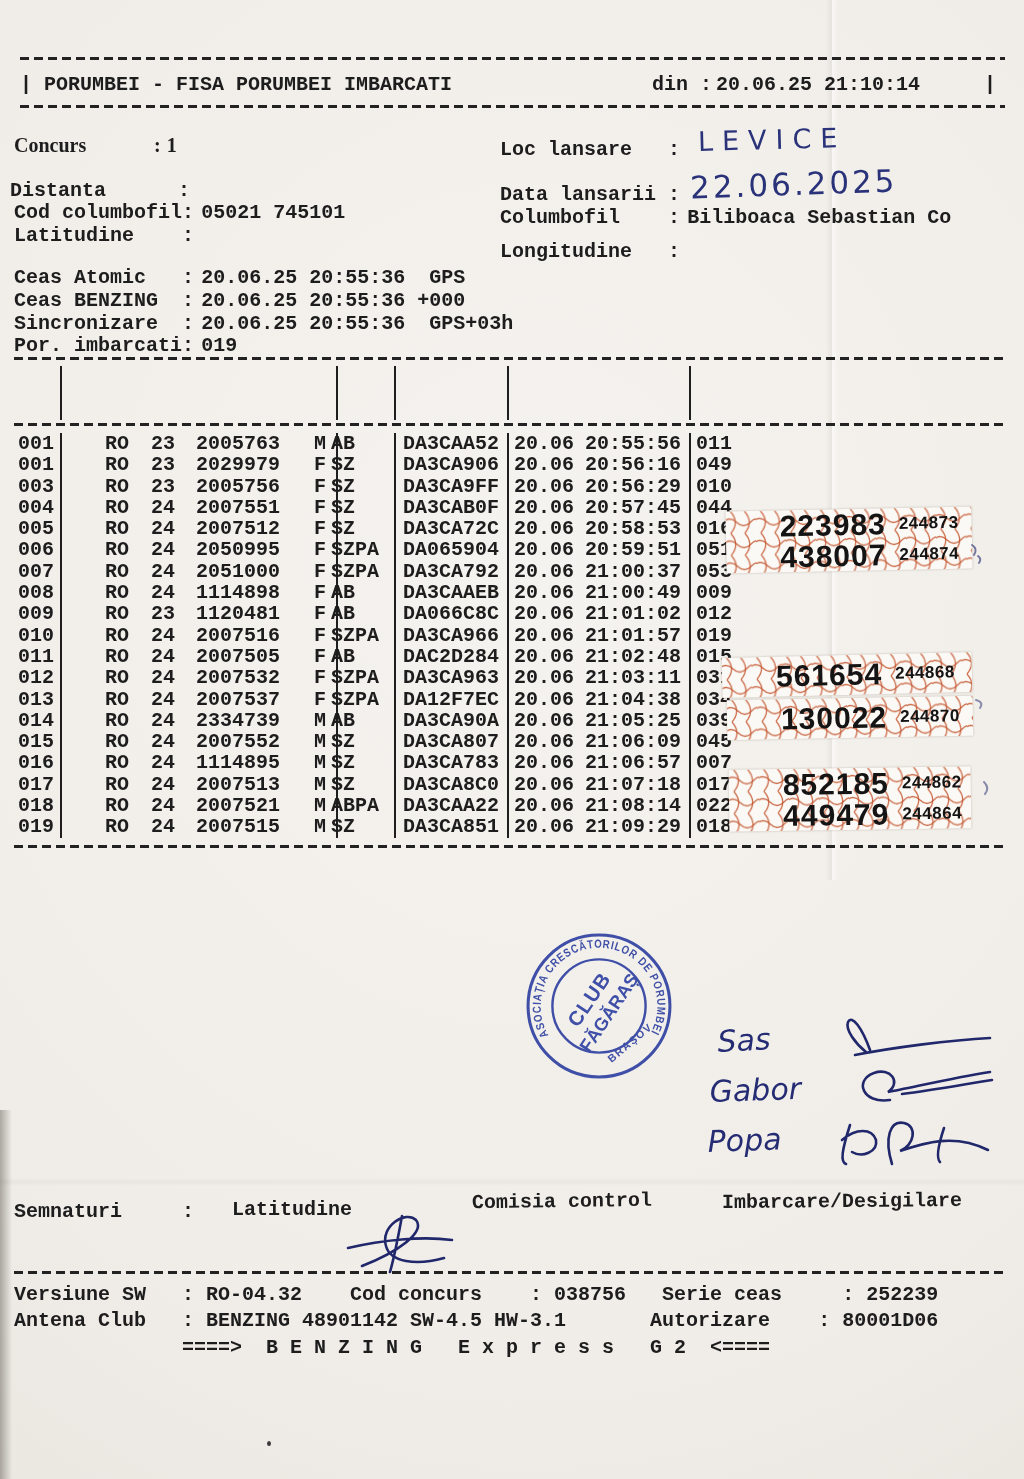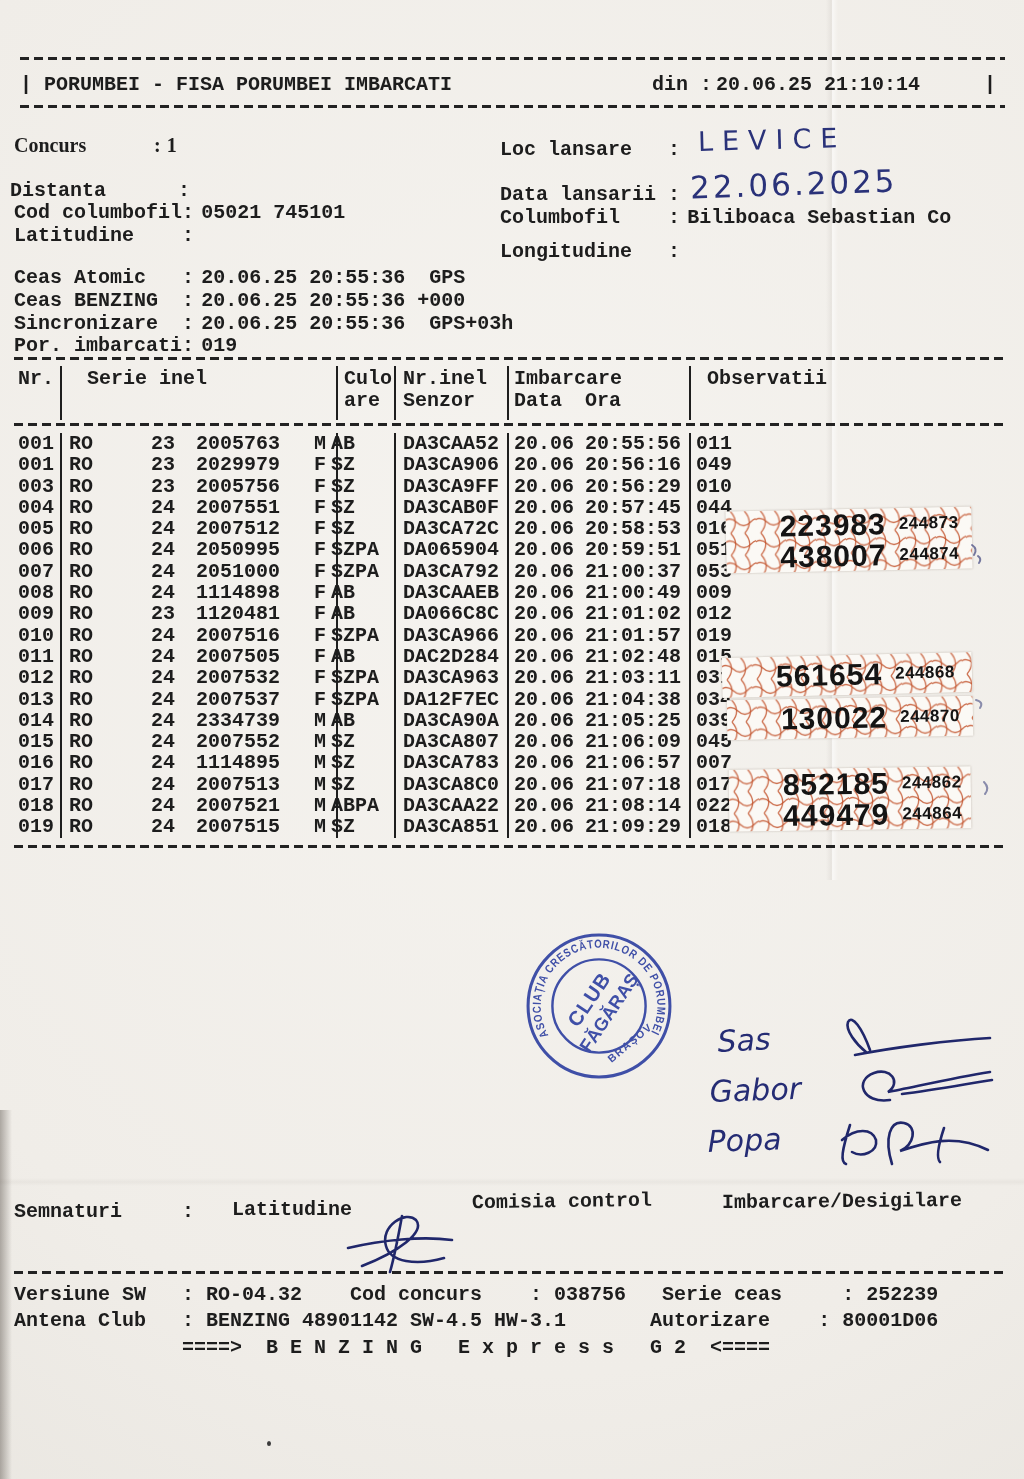--- a/index.html
+++ b/index.html
@@ -16,21 +16,21 @@
   
   .thead,.tbody{position:absolute;left:14px;width:1005px;}
   .thead{top:366px;height:54px;}
   .tbody{top:433px;height:405px;}
   .d{position:absolute;top:0;bottom:0;width:2px;background:#1e1e1e;}
   .d1{left:46px}.d2{left:322px}.d3{left:380px}.d4{left:493px}.d5{left:675px}
   .hrow{position:absolute;left:0;width:100%;height:22px;}
   .h1{top:2px}.h2{top:24px}
   .c{position:absolute;top:0;white-space:pre;color:#1d1d1d;font-weight:700;font-size:20px;line-height:21.3px;}
   .trow{position:relative;height:21.3px;}
-  .c-nr{left:4px}.c-country{left:55px}.c-year{left:137px}.c-ring{left:182px}.c-sex{left:300px}
+  .c-nr{left:4px}.c-country{left:91px}.c-year{left:137px}.c-ring{left:182px}.c-sex{left:300px}
   .c-color{left:317px}.c-sensor{left:389px}.c-date{left:500px}.c-time{left:571px}.c-obs{left:682px}
   .h-nr{left:4px}.h-serie{left:73px}.h-culo{left:330px}.h-senzor{left:389px}.h-imb{left:500px}.h-obs{left:693px}
   .h-are{left:330px}.h-senz2{left:389px}.h-data{left:500px}.h-ora{left:571px}
   
   .hline{position:absolute;top:74px;left:0;width:100%;}
   .hline span{position:absolute;white-space:pre;}
   
   .hw{position:absolute;color:#2a3279;font-family:"DejaVu Sans",sans-serif;}
   .hw-loc{left:698px;top:124px;font-size:27px;letter-spacing:9px;transform:rotate(-1.5deg);}
   .hw-date{left:690px;top:166px;font-size:31px;letter-spacing:3px;transform:rotate(-2deg);}
@@ -101,34 +101,20 @@
   <div class="hw hw-loc">LEVICE</div>
   <div class="hw hw-date">22.06.2025</div>
 
   <div class="dash" style="left:14px;top:357px;width:994px;"></div>
   <div class="thead">
     <div class="d d1"></div>
     <div class="d d2"></div>
     <div class="d d3"></div>
     <div class="d d4"></div>
     <div class="d d5"></div>
-    <div class="hrow h1">
-      <span class="c h-nr">Nr.</span>
-      <span class="c h-serie">Serie inel</span>
-      <span class="c h-culo">Culo</span>
-      <span class="c h-senzor">Nr.inel</span>
-      <span class="c h-imb">Imbarcare</span>
-      <span class="c h-obs">Observatii</span>
-    </div>
-    <div class="hrow h2">
-      <span class="c h-are">are</span>
-      <span class="c h-senz2">Senzor</span>
-      <span class="c h-data">Data</span>
-      <span class="c h-ora">Ora</span>
-    </div>
   </div>
   <div class="dash" style="left:14px;top:423px;width:994px;"></div>
   <div class="tbody" id="tbody">
     <div class="d d1"></div>
     <div class="d d2"></div>
     <div class="d d3"></div>
     <div class="d d4"></div>
     <div class="d d5"></div>
   <div class="trow">
         <span class="c c-nr">001</span>

